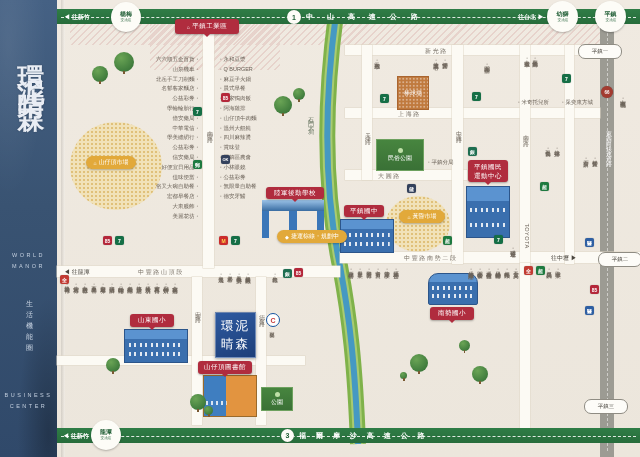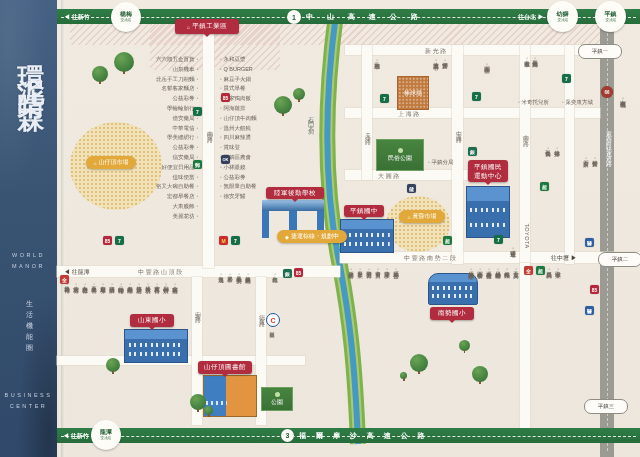--- a/index.html
+++ b/index.html
@@ -178,20 +178,24 @@
     <span>公園</span>
   </div>
 
   <div class="bldg" style="left:466px;top:186px;width:42px;height:50px;"></div>
   <div class="bldg" style="left:340px;top:219px;width:52px;height:32px;"></div>
   <div class="bldg" style="left:124px;top:329px;width:62px;height:32px;"></div>
   <div class="bldg arc" style="left:428px;top:273px;width:48px;height:30px;"></div>
   <div class="abs" id="gate" style="left:262px;top:200px;width:62px;height:38px;"></div>
   <div class="abs" id="library" style="left:203px;top:375px;width:52px;height:40px;"></div>
 
+  <div class="abs" id="site" style="left:215px;top:312px;width:39px;height:44px;">
+    <span>環泥</span>
+    <span>晴森</span>
+  </div>
   <div class="abs" id="carrefour" style="left:266px;top:313px;">
     <span>C</span>
   </div>
   <span class="abs vs pl" style="left:269px;top:327px;height:22px;font-size:5px;">家樂福</span>
 
   <div class="rbadge" style="left:175px;top:19px;width:64px;height:15px;">
     <span style="font-size:5px;margin-right:2px;">⌂</span>
     <span>平鎮工業區</span>
   </div>
   <div class="ybadge" style="left:86px;top:156px;width:50px;height:13px;">

